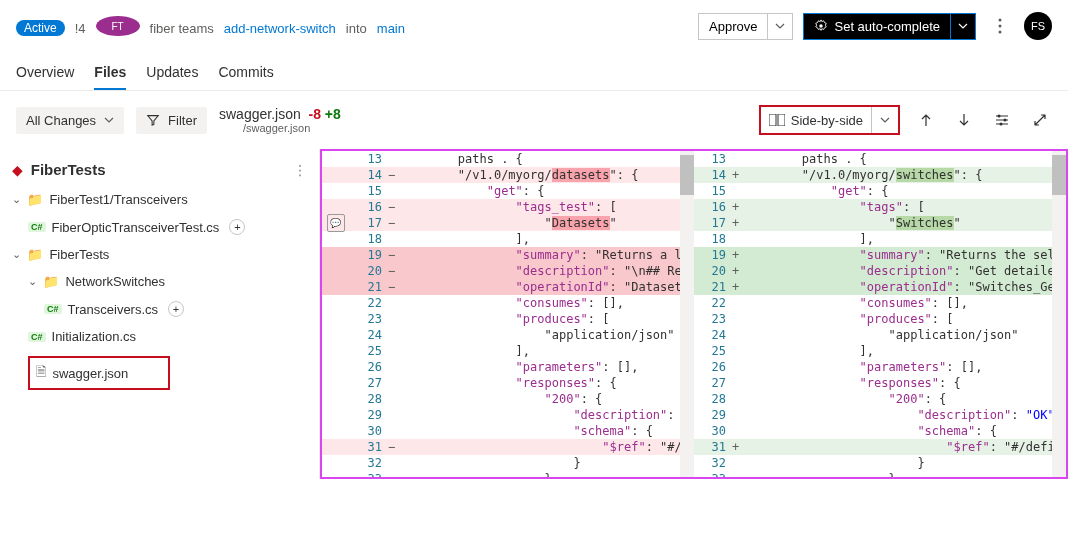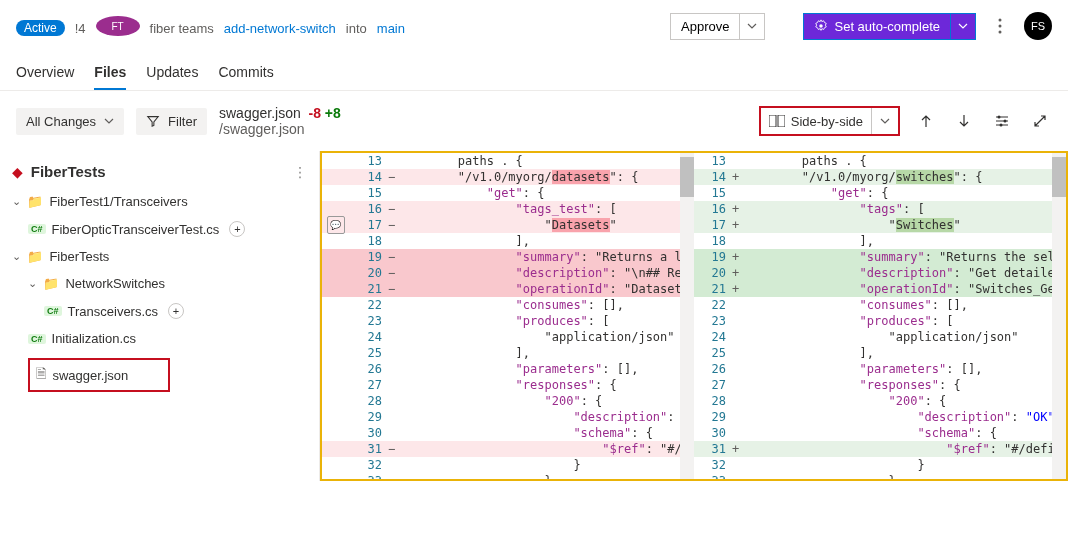--- a/index.html
+++ b/index.html
@@ -9,33 +9,33 @@
   .title { font-size: 22px; font-weight: 600; }
   .meta-row { display: flex; align-items: flex-end; gap: 10px; font-size: 13px; }
   .badge-active { background: #0078d4; color: #fff; padding: 1px 8px; border-radius: 10px; font-size: 12px; }
   .excl { color: #605e5c; }
   .avatar-sm { width: 44px; height: 20px; border-radius: 50%; background: #9b2d8e; color: #fff; font-size: 10px; display: inline-flex; align-items: center; justify-content: center; }
   .link { color: #0078d4; cursor: pointer; }
   .muted { color: #605e5c; }
   .header-right { display: flex; align-items: center; gap: 10px; }
   .btn { display: inline-flex; align-items: center; gap: 6px; padding: 5px 10px; border: 1px solid #c8c6c4; background: #fff; cursor: pointer; font-size: 13px; }
   .btn-split { border-left: 1px solid #c8c6c4; padding: 5px 7px; }
-  .btn-group { display: flex; margin-left: 28px; }
+  .btn-group { display: flex; }
   .btn-group .btn:first-child { border-right: none; }
-  .btn-primary { background: #6d28d9; color: #fff; border-color: #0078d4; }
+  .btn-primary { background: #000000; color: #fff; border-color: #0078d4; }
   .icon-more { width: 28px; height: 28px; display: inline-flex; align-items: center; justify-content: center; cursor: pointer; }
   .avatar-ts { width: 28px; height: 28px; border-radius: 50%; background: #000000; color: #fff; font-size: 11px; display: inline-flex; align-items: center; justify-content: center; }
   .tabs { border-bottom: 1px solid #edebe9; padding: 0 16px; display: flex; gap: 20px; margin-top: 10px; }
   .tab { padding: 8px 0 10px; cursor: pointer; font-size: 14px; position: relative; }
   .tab.active { font-weight: 600; }
   .tab.active::after { content: ""; position: absolute; bottom: 0; left: 0; right: 0; height: 2px; background: #0078d4; }
   .toolbar { display: flex; align-items: center; justify-content: space-between; padding: 14px 16px; }
   .toolbar-left { display: flex; align-items: center; gap: 12px; }
   .chip { display: inline-flex; align-items: center; gap: 8px; background: #f3f2f1; padding: 6px 10px; cursor: pointer; border-radius: 2px; font-size: 13px; }
-  .file-meta .path { color: #605e5c; font-size: 14px; }
+  .file-meta .path { color: #605e5c; font-size: 11px; margin-left: 24px; }
   .file-meta .name { font-size: 14px; }
   .num-red { color: #c50f1f; font-weight: 600; }
   .num-green { color: #0a7a0a; font-weight: 600; }
   .toolbar-right { display: flex; align-items: center; gap: 14px; }
   .view-toggle { display: flex; align-items: center; border: 2px solid #c50f1f; }
   .view-toggle .main { padding: 5px 8px; display: flex; align-items: center; gap: 6px; font-size: 13px; }
   .view-toggle .split { border-left: 1px solid #c8c6c4; padding: 5px 8px; }
   .iconbtn { width: 24px; height: 24px; display: inline-flex; align-items: center; justify-content: center; cursor: pointer; }
   .content { display: flex; height: 330px; }
   .sidebar { width: 320px; border-right: 1px solid #edebe9; padding-top: 6px; overflow: hidden; }
@@ -46,21 +46,21 @@
   .tree { padding: 2px 0; }
   .tree-row { display: flex; align-items: center; padding: 6px 12px; gap: 6px; cursor: pointer; font-size: 13px; }
   .tree-row.indent1 { padding-left: 28px; }
   .tree-row.indent2 { padding-left: 44px; }
   .chev { font-size: 11px; color: #605e5c; }
   .folder-icon { color: #dcb67a; }
   .cs-badge { background: #dff6dd; color: #107c10; font-size: 9px; padding: 0 3px; border-radius: 2px; font-weight: 600; }
   .file-icon { color: #605e5c; }
   .sel { border: 2px solid #c50f1f; display: inline-flex; align-items: center; gap: 6px; padding: 4px 40px 4px 6px; }
   .plus-round { width: 16px; height: 16px; border: 1px solid #c8c6c4; border-radius: 50%; display: inline-flex; align-items: center; justify-content: center; font-size: 11px; margin-left: 4px;}
-  .diff-wrap { flex: 1; border: 2px solid #eab308; display: flex; overflow: hidden; font-family: Consolas, monospace; font-size: 12px; position: relative; }
+  .diff-wrap { flex: 1; border: 2px solid #d946ef; display: flex; overflow: hidden; font-family: Consolas, monospace; font-size: 12px; position: relative; }
   .pane { flex: 1; display: flex; flex-direction: column; overflow: hidden; min-width: 0; }
   .row { display: flex; height: 16px; line-height: 16px; white-space: pre; }
   .ln-col { width: 38px; text-align: right; padding-right: 6px; color: #237893; flex-shrink: 0; }
   .sign-col { width: 12px; flex-shrink: 0; color: #605e5c; }
   .comment-col { width: 28px; flex-shrink: 0; display: flex; align-items: center; justify-content: center; }
   .code { flex: 1; overflow: hidden; }
   .del-bg { background: #fde7e9; }
   .del-full { background: #f9c8cd; }
   .add-bg { background: #e6f2e6; }
   .add-full { background: #d3ebd3; }

